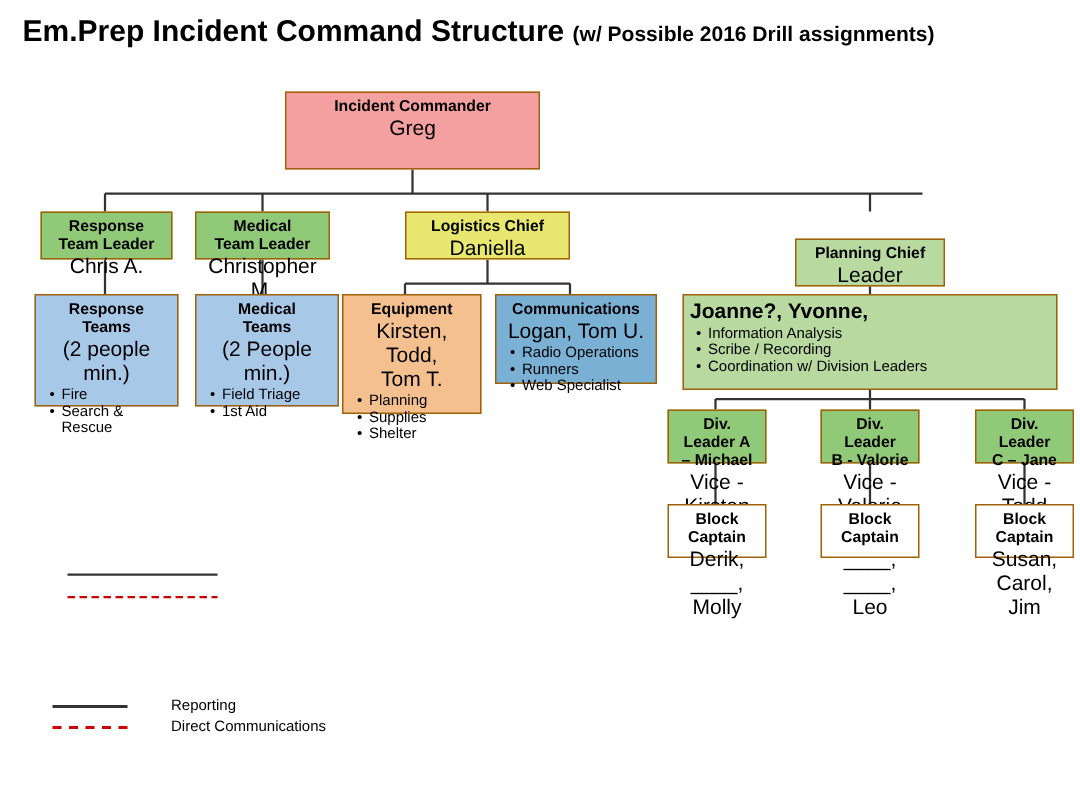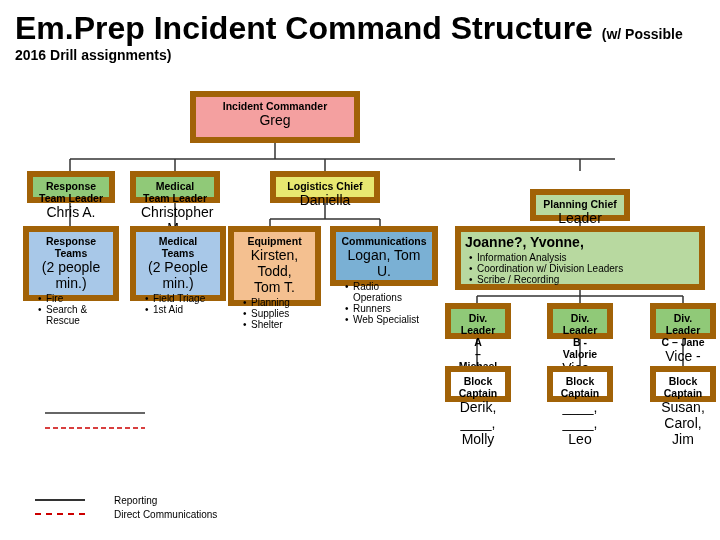--- a/index.html
+++ b/index.html
@@ -14,38 +14,38 @@
     .page {
       width: 720px;
       height: 540px;
       padding: 10px 15px;
       background: #fff;
     }
     .title-area {
       margin-bottom: 8px;
     }
     .main-title {
-      font-size: 32px;
+      font-size: 20px;
       font-weight: bold;
       line-height: 1.15;
       color: #000;
     }
     .subtitle {
       font-size: 14px;
       font-weight: bold;
       color: #000;
     }
     
     .org-chart {
       position: relative;
       width: 100%;
     }
     
     .box {
-      border: 6px solid #a16207;
+      border: 1px solid #a16207;
       text-align: center;
       padding: 3px 5px;
       font-size: 10.5px;
       position: absolute;
     }
     .box-title {
       font-weight: bold;
     }
     .box-name {
       font-size: 14px;
@@ -221,22 +221,22 @@
         <li>Radio Operations</li>
         <li>Runners</li>
         <li>Web Specialist</li>
       </ul>
     </div>
 
     <div class="box lt-green" style="left:440px; top:155px; width:250px; height:64px; text-align:left; padding:2px 4px;">
       <div class="box-name" style="font-weight:bold;">Joanne?, Yvonne,</div>
       <ul class="bullet-list">
         <li>Information Analysis</li>
+        <li>Scribe / Recording</li>
         <li>Coordination w/ Division Leaders</li>
-        <li>Scribe / Recording</li>
       </ul>
     </div>
 
     <div class="box green" style="left:430px; top:232px; width:66px; height:36px;">
       <div class="box-title">Div. Leader A<br>– Michael</div>
       <div class="box-name">Vice - Kirsten</div>
     </div>
 
     <div class="box green" style="left:532px; top:232px; width:66px; height:36px;">
       <div class="box-title">Div. Leader<br>B - Valorie</div>

